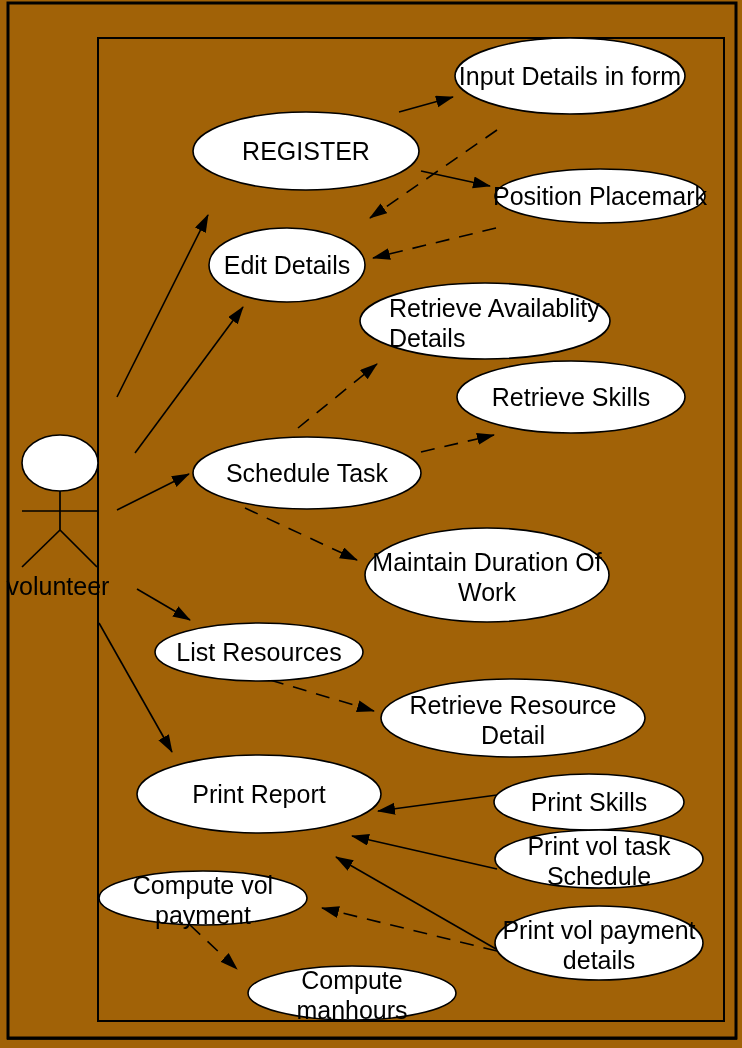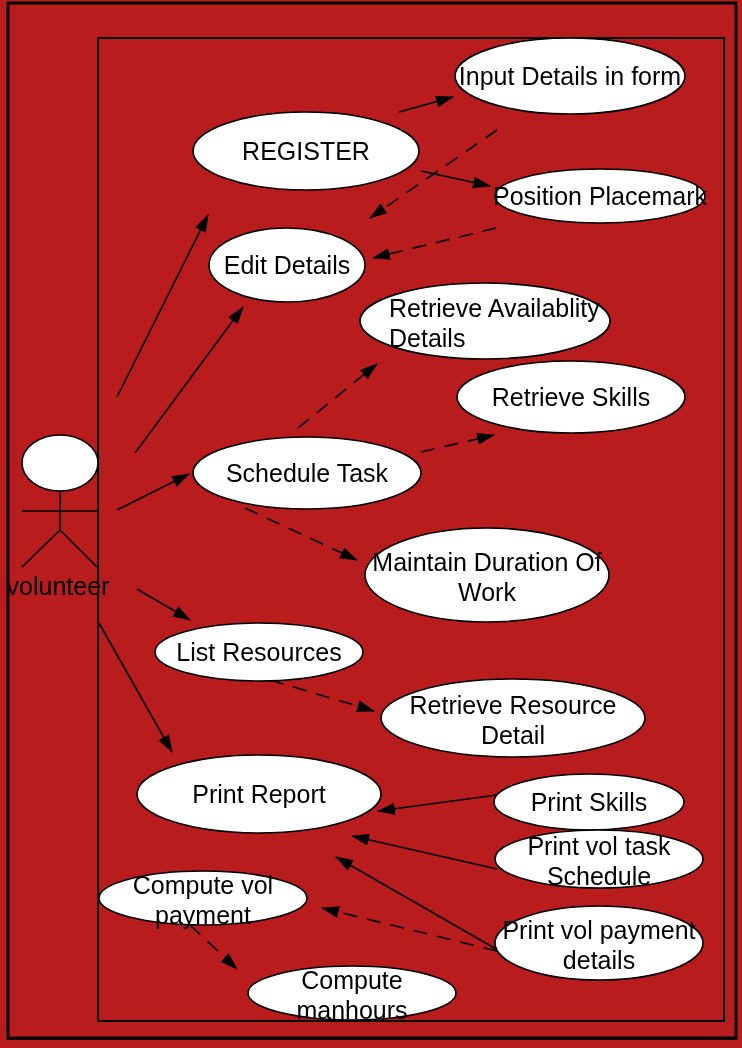--- a/index.html
+++ b/index.html
@@ -1,16 +1,16 @@
 <!DOCTYPE html>
 <html><head>
 <meta charset="utf-8">
 <style>
   html,body{margin:0;padding:0;background:#ffffff;}
-  .stage{position:relative;width:742px;height:1048px;background:#b91c1c;overflow:hidden;}
+  .stage{position:relative;width:742px;height:1048px;background:#a16207;overflow:hidden;}
   svg{display:block;}
   svg text{font-family:"Liberation Sans","DejaVu Sans",sans-serif;font-size:25px;fill:#000000;}
   .shape{fill:#ffffff;stroke:#000000;stroke-width:1.6;}
   .edge{stroke:#000000;stroke-width:1.6;fill:none;}
   .dashed{stroke-dasharray:14 10;}
   .frame{fill:none;stroke:#000000;}
   .limb{stroke:#000000;stroke-width:1.7;fill:none;}
 </style>
 </head>
 <body>

